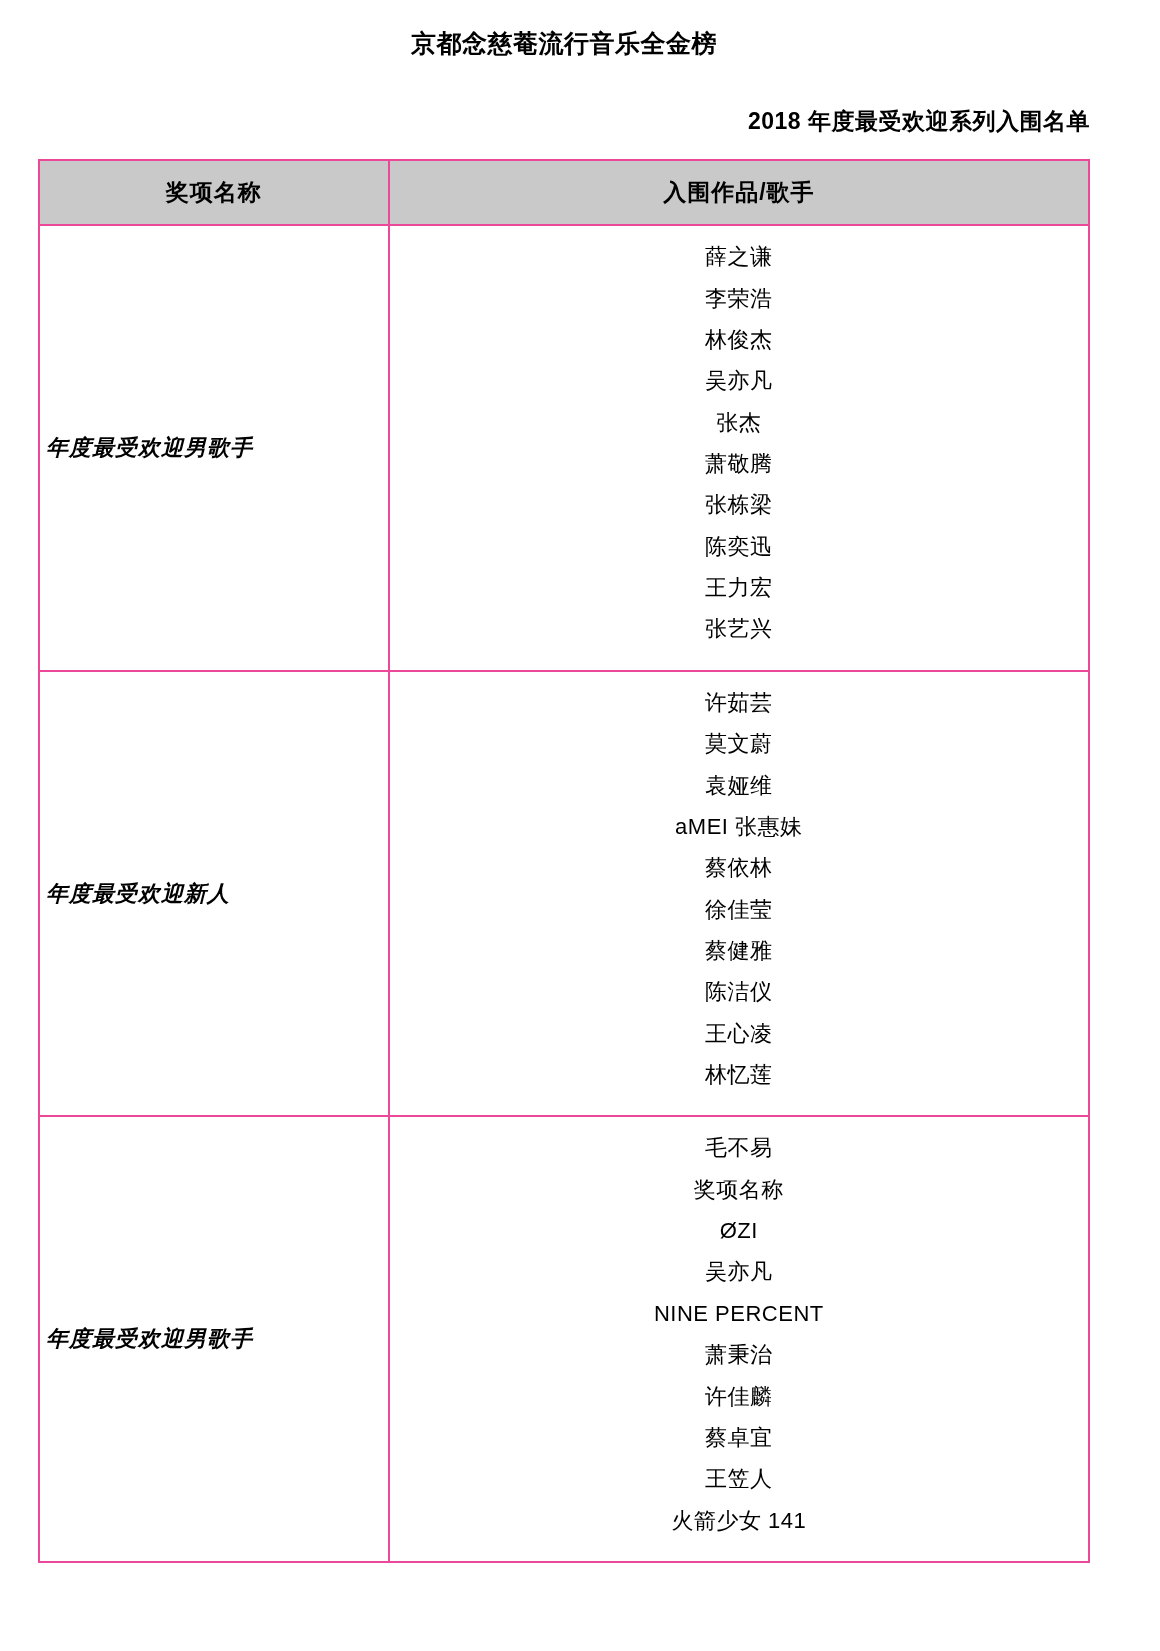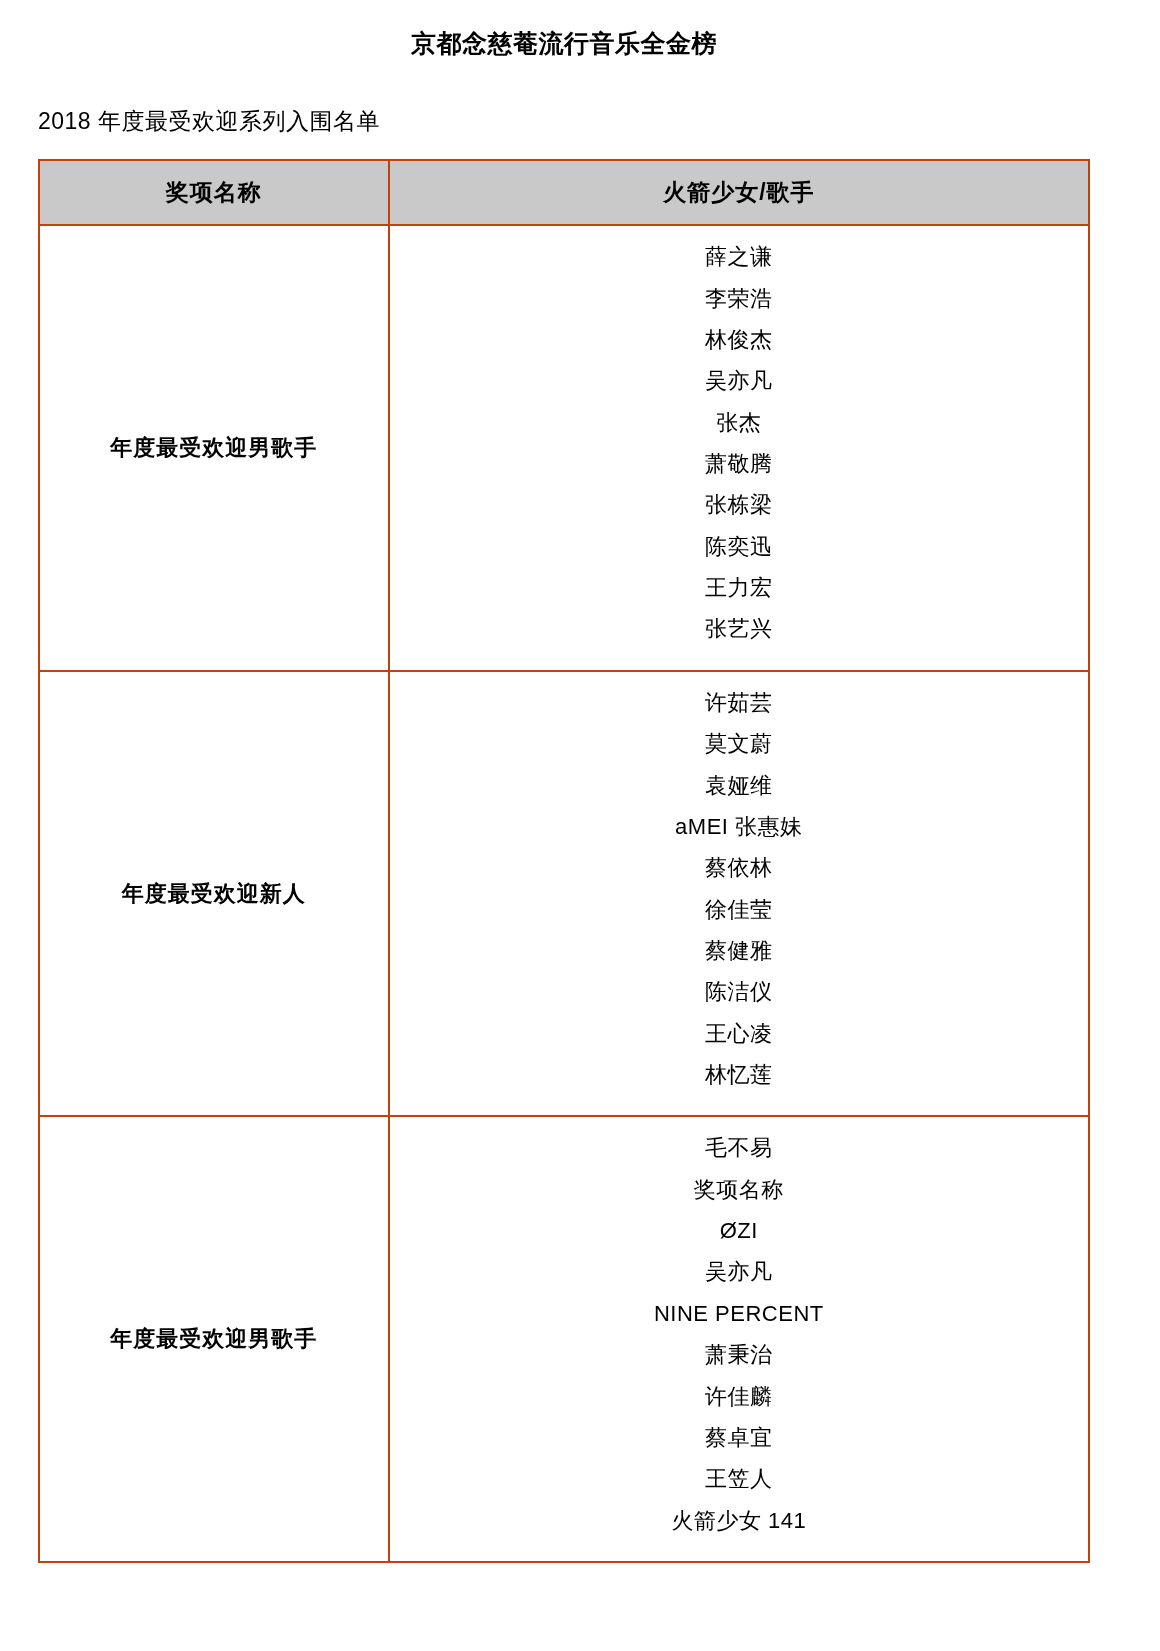--- a/index.html
+++ b/index.html
@@ -21,54 +21,54 @@
   }
   .doc-title {
     text-align: center;
     font-size: 25px;
     font-weight: bold;
     letter-spacing: 0.5px;
     margin: 26px 0 0 0;
     line-height: 1.4;
   }
   .doc-subtitle {
-    text-align: left;
+    text-align: right;
     font-size: 23px;
-    font-weight: normal;
+    font-weight: bold;
     letter-spacing: 0.5px;
     margin: 44px 0 22px 0;
     line-height: 1.4;
   }
   table.award-table {
     width: 100%;
     border-collapse: collapse;
     table-layout: fixed;
   }
   table.award-table th,
   table.award-table td {
-    border: 2px solid #c2410c;
+    border: 2px solid #ec4899;
     vertical-align: middle;
   }
   thead th {
     background: #c9c9c9;
     font-size: 23px;
     font-weight: bold;
     padding: 16px 0;
     text-align: center;
     letter-spacing: 1px;
   }
   col.col-award { width: 33.3%; }
   col.col-nominees { width: 66.7%; }
 
   td.award-name {
-    text-align: center;
     font-size: 22px;
     font-weight: bold;
     letter-spacing: 1px;
     padding: 10px 6px;
+    font-style: italic;
   }
   td.nominees {
     text-align: center;
     font-size: 22px;
     padding: 10px 6px 20px 6px;
     line-height: 1.88;
   }
   .nominee {
     display: block;
     letter-spacing: 0.5px;
@@ -83,21 +83,21 @@
   <h2 class="doc-subtitle">2018 年度最受欢迎系列入围名单</h2>
 
   <table class="award-table">
     <colgroup>
       <col class="col-award">
       <col class="col-nominees">
     </colgroup>
     <thead>
       <tr>
         <th>奖项名称</th>
-        <th>火箭少女/歌手</th>
+        <th>入围作品/歌手</th>
       </tr>
     </thead>
     <tbody>
 
       <tr>
         <td class="award-name">年度最受欢迎男歌手</td>
         <td class="nominees">
           <span class="nominee">薛之谦</span>
           <span class="nominee">李荣浩</span>
           <span class="nominee">林俊杰</span>

